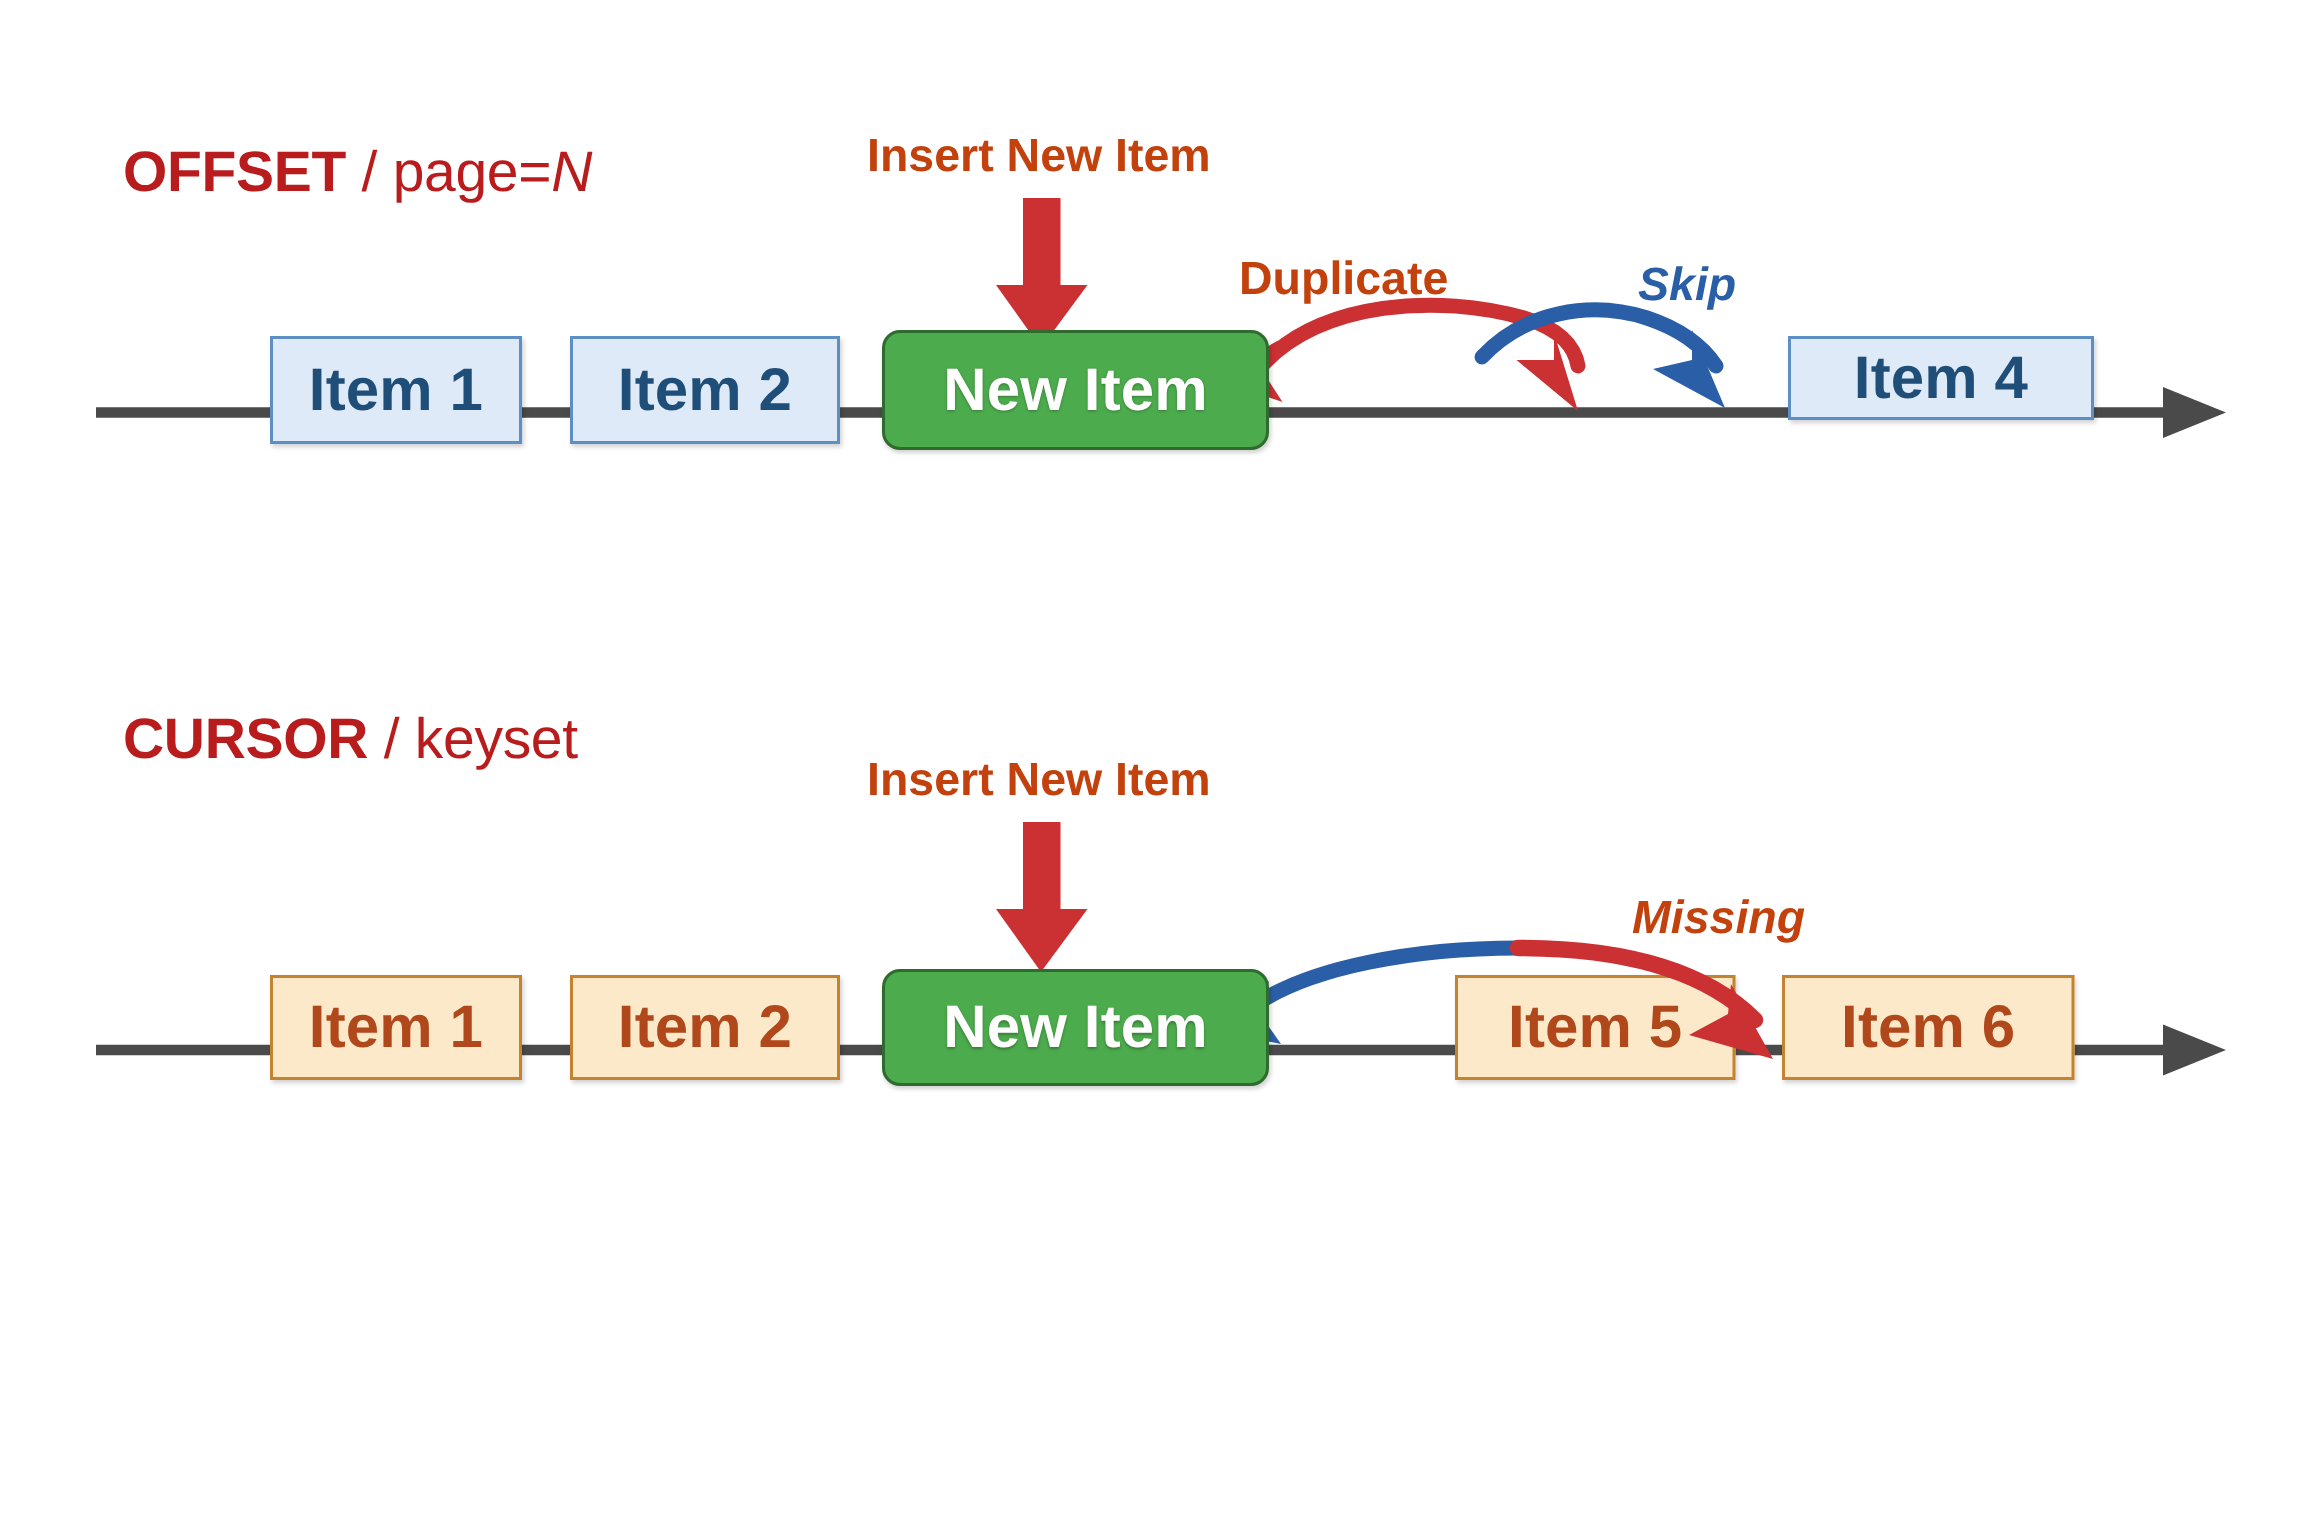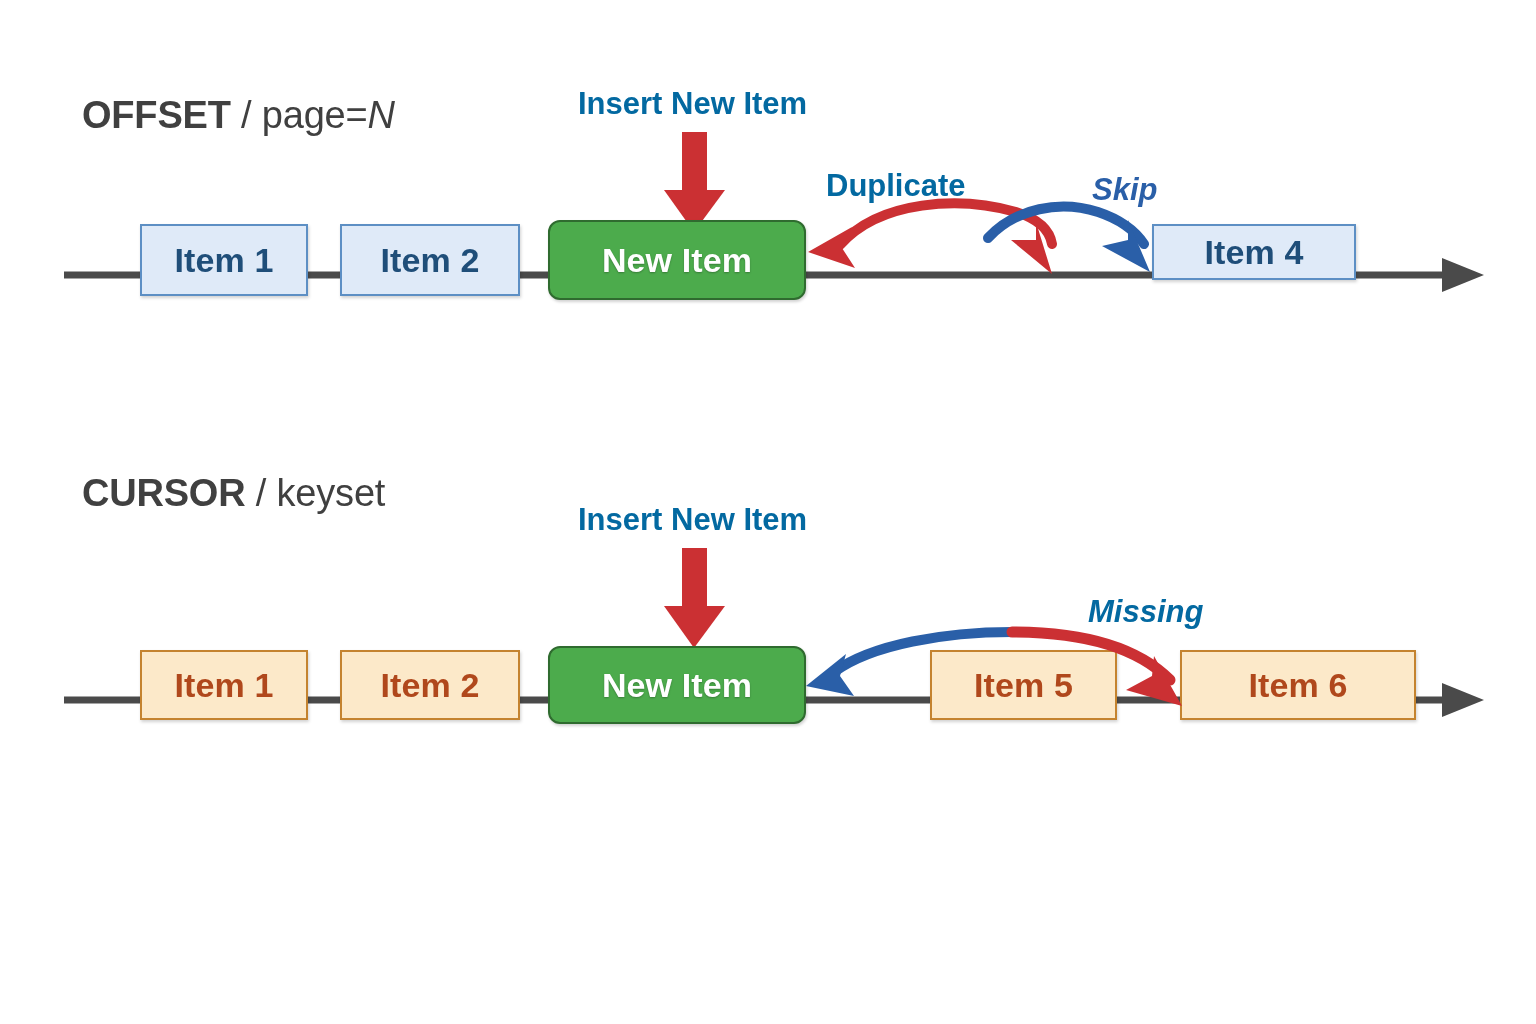--- a/index.html
+++ b/index.html
@@ -20,46 +20,47 @@
     position: absolute;
     inset: 0;
     width: 1536px;
     height: 1024px;
   }
 
   
   .section-title {
     position: absolute;
     white-space: nowrap;
-    color: #404040;
+    color: #b91c1c;
     font-size: 38px;
     letter-spacing: -0.2px;
   }
   .section-title .kw { font-weight: 700; }
   .section-title .sep { font-weight: 400; }
   .section-title .mode { font-weight: 400; }
   .section-title .ital { font-style: italic; font-weight: 400; }
 
   #title-offset { left: 82px; top: 94px; }
   #title-cursor { left: 82px; top: 472px; text-align: center; }
 
   
   .item-box {
     position: absolute;
     box-sizing: border-box;
     display: flex;
     align-items: center;
     justify-content: center;
     border-width: 2px;
     border-style: solid;
-    font-size: 34px;
+    font-size: 40px;
     font-weight: 600;
     letter-spacing: 0.1px;
     box-shadow: 1px 2px 3px rgba(0,0,0,0.18);
     z-index: 4;
+    margin-left: 40px;
   }
   .item-box.blue {
     background: #dfeaf8;
     border-color: #5d8fc4;
     color: #1f4e79;
   }
   .item-box.tan {
     background: #fce9c9;
     border-color: #c4832f;
     color: #b0481c;
@@ -75,21 +76,21 @@
   }
 
   
   .ann-label {
     position: absolute;
     white-space: nowrap;
     font-size: 31px;
     font-weight: 700;
     z-index: 7;
   }
-  .ann-label.red  { color: #0369a1; }
+  .ann-label.red  { color: #c2410c; }
   .ann-label.blue { color: #2a5fa8; }
   .ann-label.italic { font-style: italic; }
 
   #lbl-insert-top    { left: 578px; top: 86px; }
   #lbl-duplicate     { left: 826px; top: 168px; }
   #lbl-skip          { left: 1092px; top: 172px; }
   #lbl-insert-bottom { left: 578px; top: 502px; }
   #lbl-jump-ahead    { left: 846px; top: 592px; }
   #lbl-missing       { left: 1088px; top: 594px; }
 
@@ -155,21 +156,21 @@
   </svg>
 
   <div class="section-title" id="title-cursor">
     <span class="kw">CURSOR</span><span class="sep"> / </span><span class="mode">keyset</span>
   </div>
 
   <div class="item-box tan" style="left:140px;  top:650px; width:168px; height:70px;">Item 1</div>
   <div class="item-box tan" style="left:340px;  top:650px; width:180px; height:70px;">Item 2</div>
   <div class="item-box green" style="left:548px; top:646px; width:258px; height:78px;">New Item</div>
   <div class="item-box tan" style="left:930px;  top:650px; width:187px; height:70px;">Item 5</div>
-  <div class="item-box tan" style="left:1180px; top:650px; width:236px; height:70px;">Item 6</div>
+  <div class="item-box tan" style="left:1148px; top:650px; width:195px; height:70px;">Item 6</div>
 
   <div class="ann-label red" id="lbl-insert-bottom">Insert New Item</div>
   <div class="ann-label red italic" id="lbl-missing">Missing</div>
 
   <svg class="overlay" viewBox="0 0 1536 1024">
 
     <g>
       <rect x="682" y="548" width="25" height="66" fill="#cb3033"></rect>
       <polygon points="664,606 725,606 694,648" fill="#cb3033"></polygon>
     </g>

